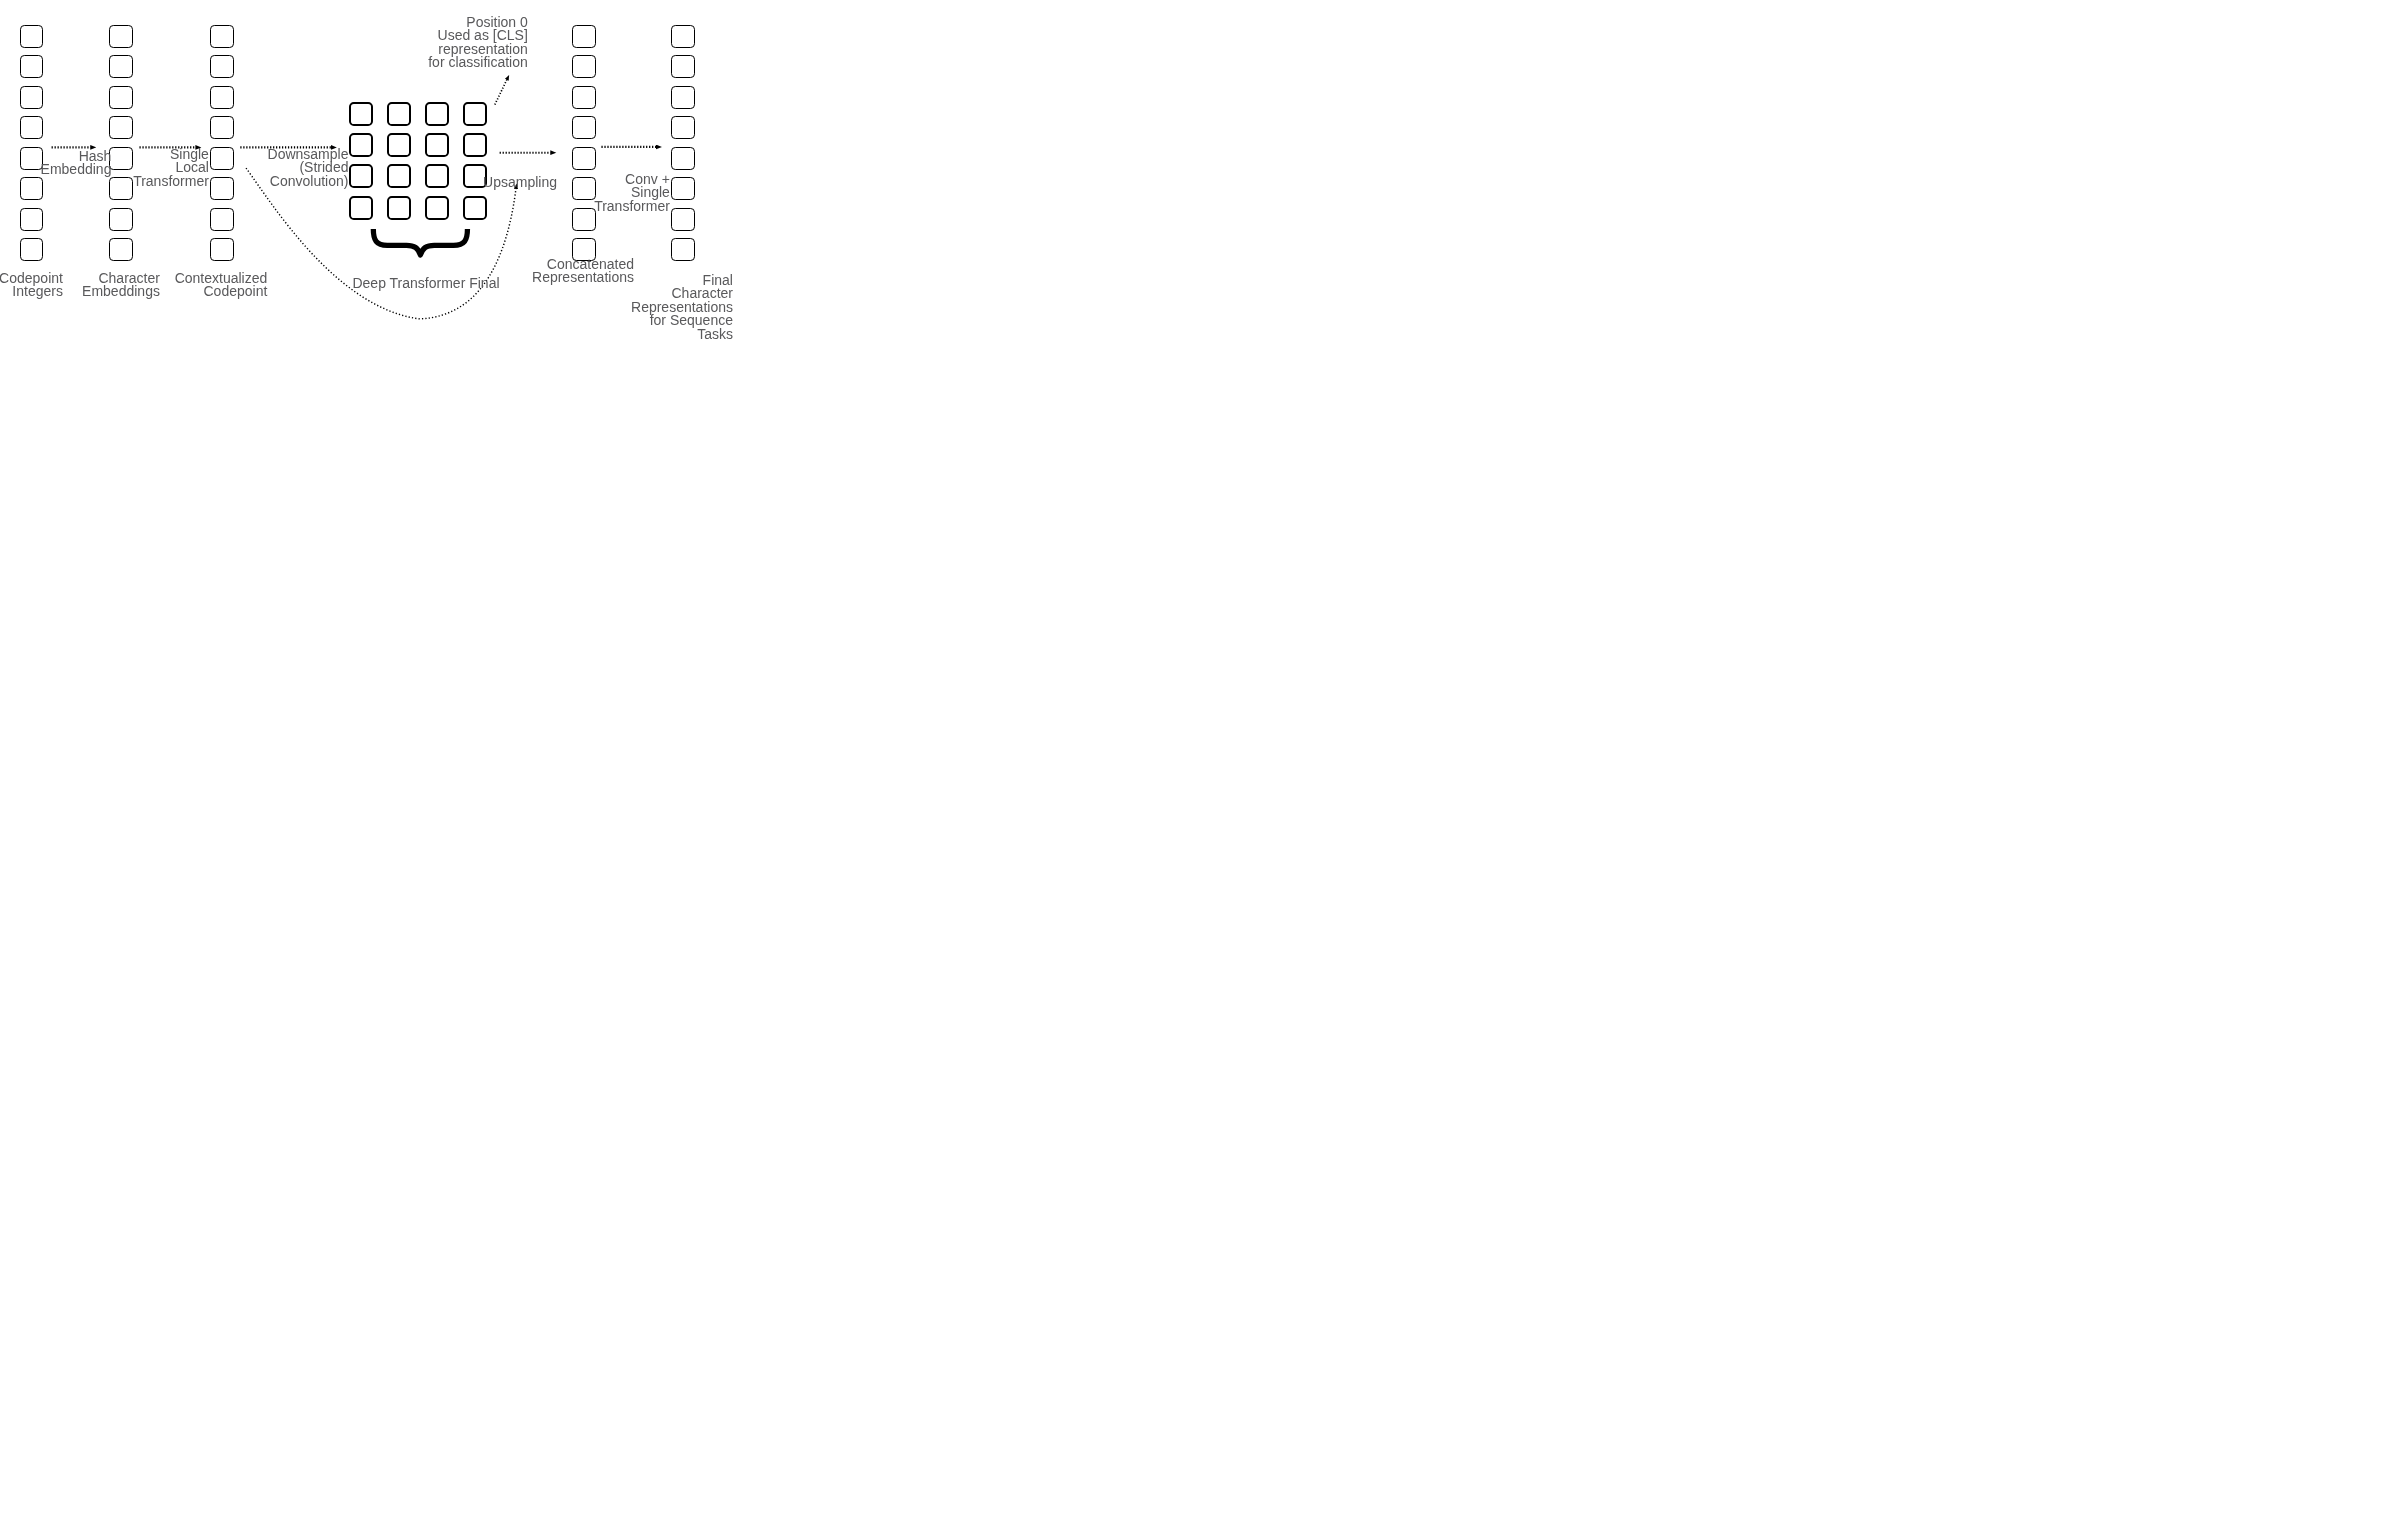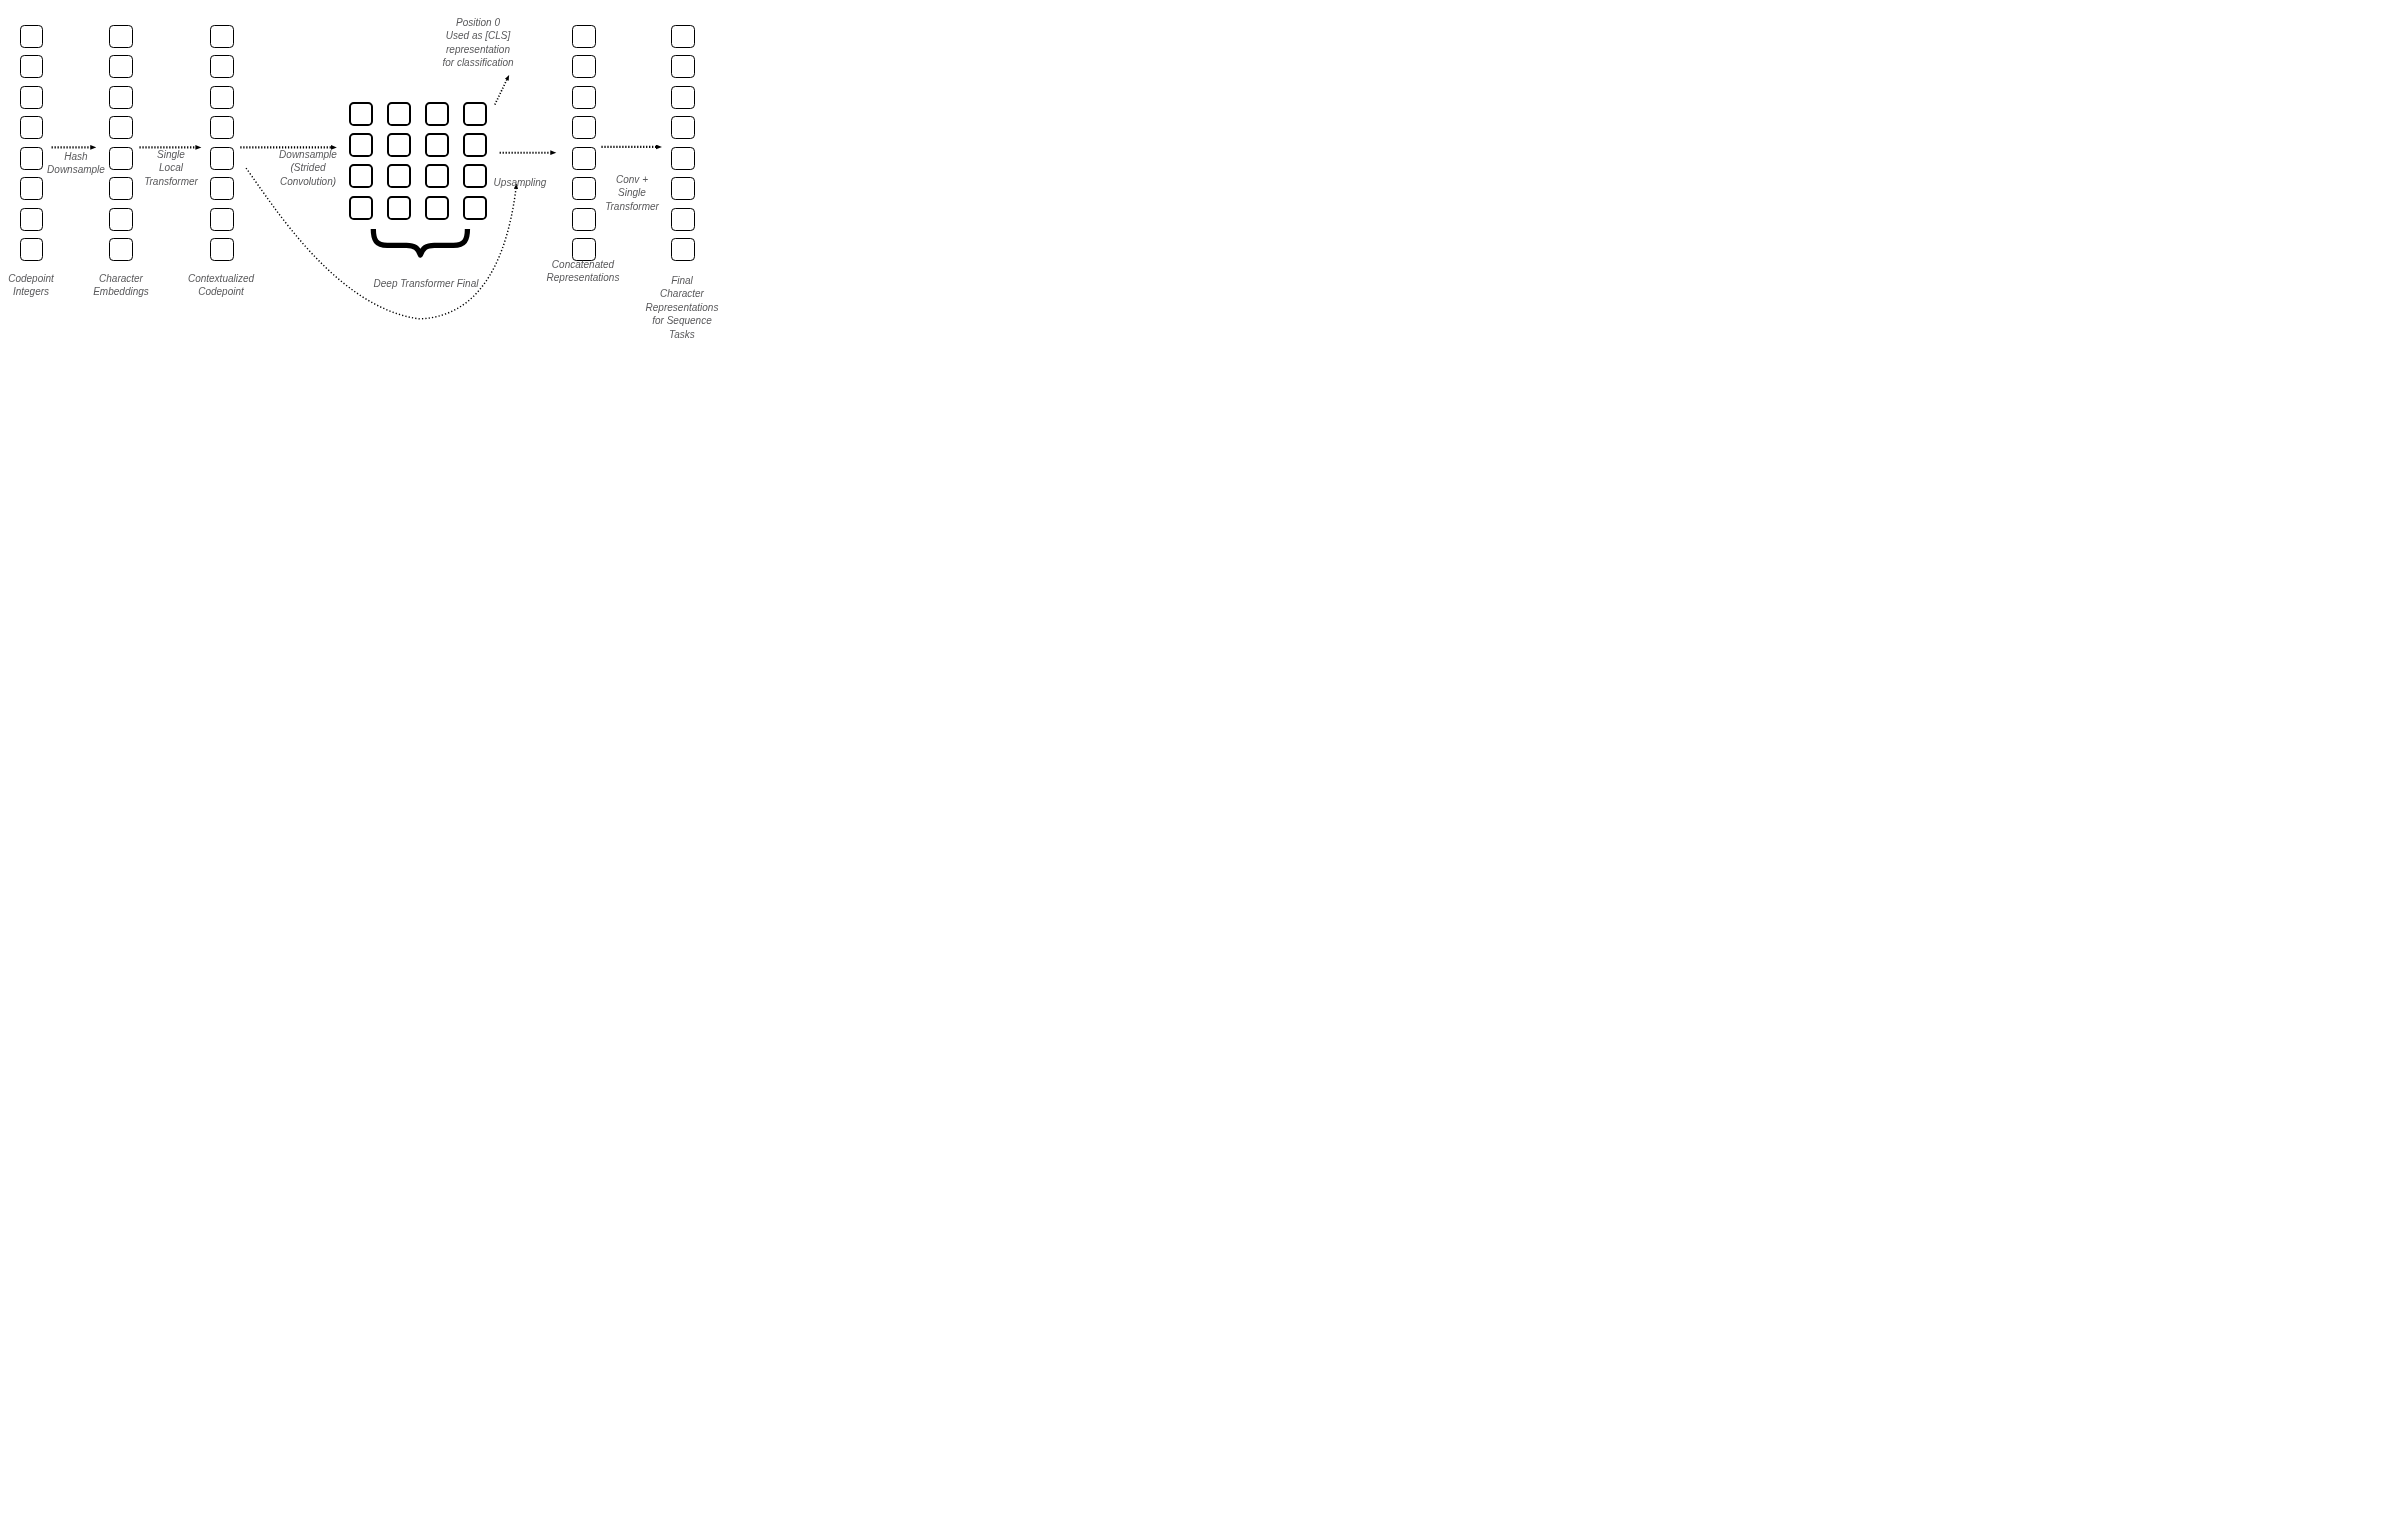--- a/index.html
+++ b/index.html
@@ -21,22 +21,22 @@
   .grid{
     position:absolute;left:349px;top:102px;display:grid;
     grid-template-columns:repeat(4,24px);column-gap:14px;row-gap:7.2px;
   }
   .gbox{
     width:24px;height:24px;box-sizing:border-box;background:var(--bg);
     border:2.1px solid var(--stroke);border-radius:4.8px;
   }
   .lbl{
     position:absolute;transform:translateX(-50%);
-    color:var(--text);font-size:10px;line-height:13.4px;
-    text-align:center;white-space:pre-line;font-style:italic;
+    color:var(--text);font-size:14px;line-height:13.4px;
+    text-align:right;white-space:pre-line;
   }
 </style>
 </head>
 <body>
 
 <div class="canvas">
 
   <svg class="svglayer" viewBox="0 0 1536 708" xmlns="http://www.w3.org/2000/svg">
     <defs>
       <marker id="ah" markerUnits="userSpaceOnUse" markerWidth="13" markerHeight="11" refX="0.5" refY="5" orient="auto">
@@ -130,21 +130,21 @@
       <div class="gbox"></div>
       <div class="gbox"></div>
     </div>
 
   <div class="lbl" style="left:478px;top:16px">Position 0
 Used as [CLS]
 representation
 for classification</div>
 
   <div class="lbl" style="left:76px;top:150px">Hash
-Downsample</div>
+Embedding</div>
   <div class="lbl" style="left:171px;top:148px">Single
 Local
 Transformer</div>
   <div class="lbl" style="left:308px;top:148px">Downsample
 (Strided
 Convolution)</div>
   <div class="lbl" style="left:520px;top:176px">Upsampling</div>
   <div class="lbl" style="left:632px;top:173px">Conv +
 Single
 Transformer</div>

